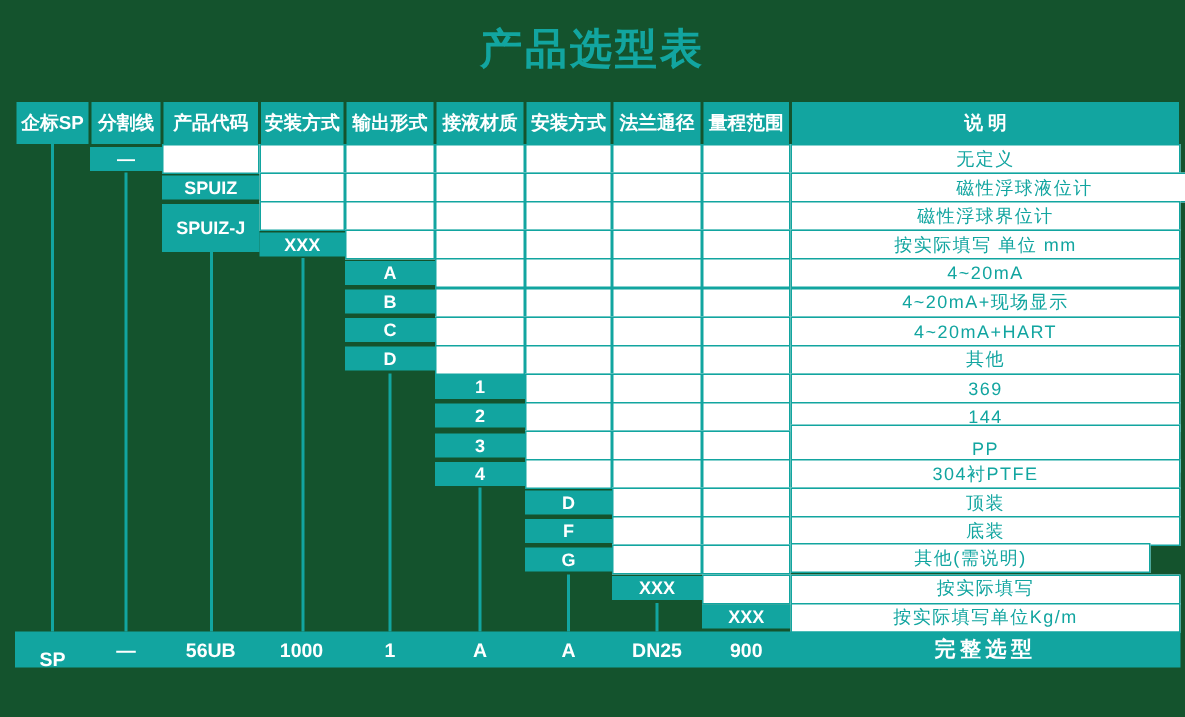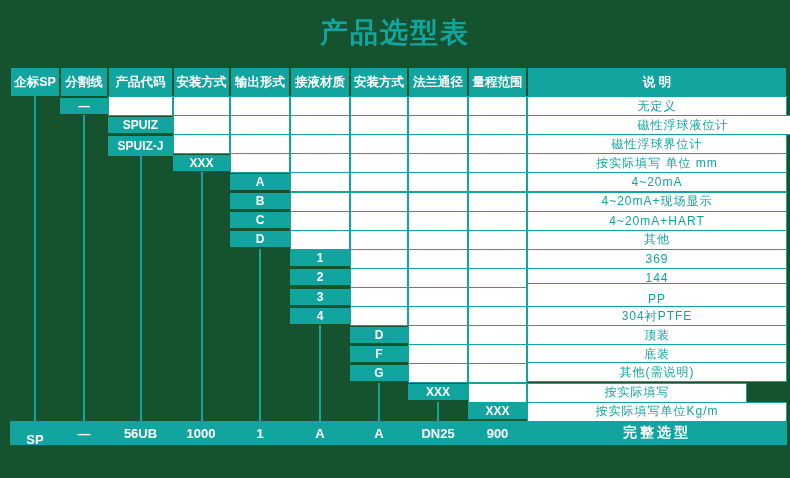--- a/index.html
+++ b/index.html
@@ -75,21 +75,21 @@
       <div class="empty-cell" style="left: 468px; top: 96px; width: 59px; height: 20.1px;"></div>
       <div class="desc-cell" style="left: 527px; top: 96px; width: 260px; height: 20.1px;">无定义</div>
       <div class="code-cell" style="left: 108px; top: 116.6px; width: 65px; height: 16.1px;">SPUIZ</div>
       <div class="empty-cell" style="left: 173px; top: 115.1px; width: 57px; height: 20.1px;"></div>
       <div class="empty-cell" style="left: 230px; top: 115.1px; width: 60px; height: 20.1px;"></div>
       <div class="empty-cell" style="left: 290px; top: 115.1px; width: 60px; height: 20.1px;"></div>
       <div class="empty-cell" style="left: 350px; top: 115.1px; width: 58px; height: 20.1px;"></div>
       <div class="empty-cell" style="left: 408px; top: 115.1px; width: 60px; height: 20.1px;"></div>
       <div class="empty-cell" style="left: 468px; top: 115.1px; width: 59px; height: 20.1px;"></div>
       <div class="desc-cell" style="left: 527px; top: 115.1px; width: 312px; height: 20.1px;">磁性浮球液位计</div>
-      <div class="code-cell" style="left: 108px; top: 135.7px; width: 65px; height: 20px;">SPUIZ-J</div>
+      <div class="code-cell" style="left: 108px; top: 135.7px; width: 65px; height: 32px;">SPUIZ-J</div>
       <div class="empty-cell" style="left: 173px; top: 134.2px; width: 57px; height: 20.1px;"></div>
       <div class="empty-cell" style="left: 230px; top: 134.2px; width: 60px; height: 20.1px;"></div>
       <div class="empty-cell" style="left: 290px; top: 134.2px; width: 60px; height: 20.1px;"></div>
       <div class="empty-cell" style="left: 350px; top: 134.2px; width: 58px; height: 20.1px;"></div>
       <div class="empty-cell" style="left: 408px; top: 134.2px; width: 60px; height: 20.1px;"></div>
       <div class="empty-cell" style="left: 468px; top: 134.2px; width: 59px; height: 20.1px;"></div>
       <div class="desc-cell" style="left: 527px; top: 134.2px; width: 260px; height: 20.1px;">磁性浮球界位计</div>
       <div class="code-cell" style="left: 173px; top: 154.8px; width: 57px; height: 16.1px;">XXX</div>
       <div class="empty-cell" style="left: 230px; top: 153.3px; width: 60px; height: 20.1px;"></div>
       <div class="empty-cell" style="left: 290px; top: 153.3px; width: 60px; height: 20.1px;"></div>
@@ -145,24 +145,24 @@
       <div class="empty-cell" style="left: 408px; top: 325.2px; width: 60px; height: 20.1px;"></div>
       <div class="empty-cell" style="left: 468px; top: 325.2px; width: 59px; height: 20.1px;"></div>
       <div class="desc-cell" style="left: 527px; top: 325.2px; width: 260px; height: 20.1px;">顶装</div>
       <div class="code-cell" style="left: 350px; top: 345.8px; width: 58px; height: 16.1px;">F</div>
       <div class="empty-cell" style="left: 408px; top: 344.3px; width: 60px; height: 20.1px;"></div>
       <div class="empty-cell" style="left: 468px; top: 344.3px; width: 59px; height: 20.1px;"></div>
       <div class="desc-cell" style="left: 527px; top: 344.3px; width: 260px; height: 20.1px;">底装</div>
       <div class="code-cell" style="left: 350px; top: 364.9px; width: 58px; height: 16.1px;">G</div>
       <div class="empty-cell" style="left: 408px; top: 363.4px; width: 60px; height: 20.1px;"></div>
       <div class="empty-cell" style="left: 468px; top: 363.4px; width: 59px; height: 20.1px;"></div>
-      <div class="desc-cell" style="left: 527px; top: 362px; width: 260px; height: 20.1px;">其他(需说明)</div>
+      <div class="desc-cell" style="left: 527px; top: 362px; width: 240px; height: 20.1px;">其他(需说明)</div>
       <div class="code-cell" style="left: 408px; top: 384px; width: 60px; height: 16.1px;">XXX</div>
       <div class="empty-cell" style="left: 468px; top: 382.5px; width: 59px; height: 20.1px;"></div>
-      <div class="desc-cell" style="left: 527px; top: 382.5px; width: 220px; height: 20.1px;">按实际填写</div>
+      <div class="desc-cell" style="left: 527px; top: 382.5px; width: 260px; height: 20.1px;">按实际填写</div>
       <div class="code-cell" style="left: 468px; top: 403.1px; width: 59px; height: 16.1px;">XXX</div>
       <div class="desc-cell" style="left: 527px; top: 401.6px; width: 260px; height: 20.1px;">按实际填写单位Kg/m</div>
       <div class="summary-band" style="left: 10px; top: 421px; width: 777px; height: 24px;"></div>
       <div class="summary-value" style="left: 35px; top: 421px; height: 36px;">SP</div>
       <div class="summary-value" style="left: 84px; top: 421px; height: 24px;">—</div>
       <div class="summary-value" style="left: 140.5px; top: 421px; height: 24px;">56UB</div>
       <div class="summary-value" style="left: 201px; top: 421px; height: 24px;">1000</div>
       <div class="summary-value" style="left: 260px; top: 421px; height: 24px;">1</div>
       <div class="summary-value" style="left: 320px; top: 421px; height: 24px;">A</div>
       <div class="summary-value" style="left: 379px; top: 421px; height: 24px;">A</div>

